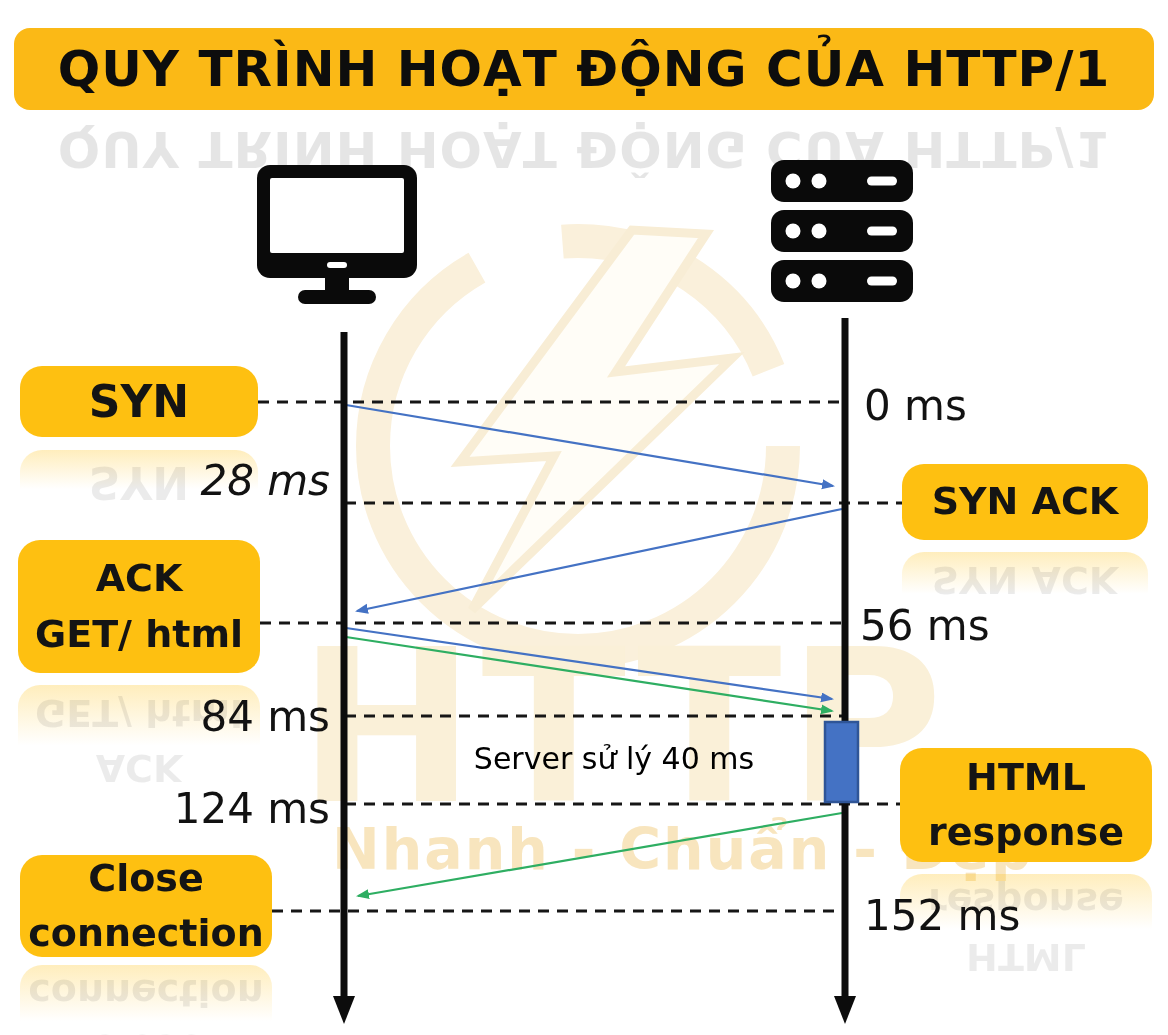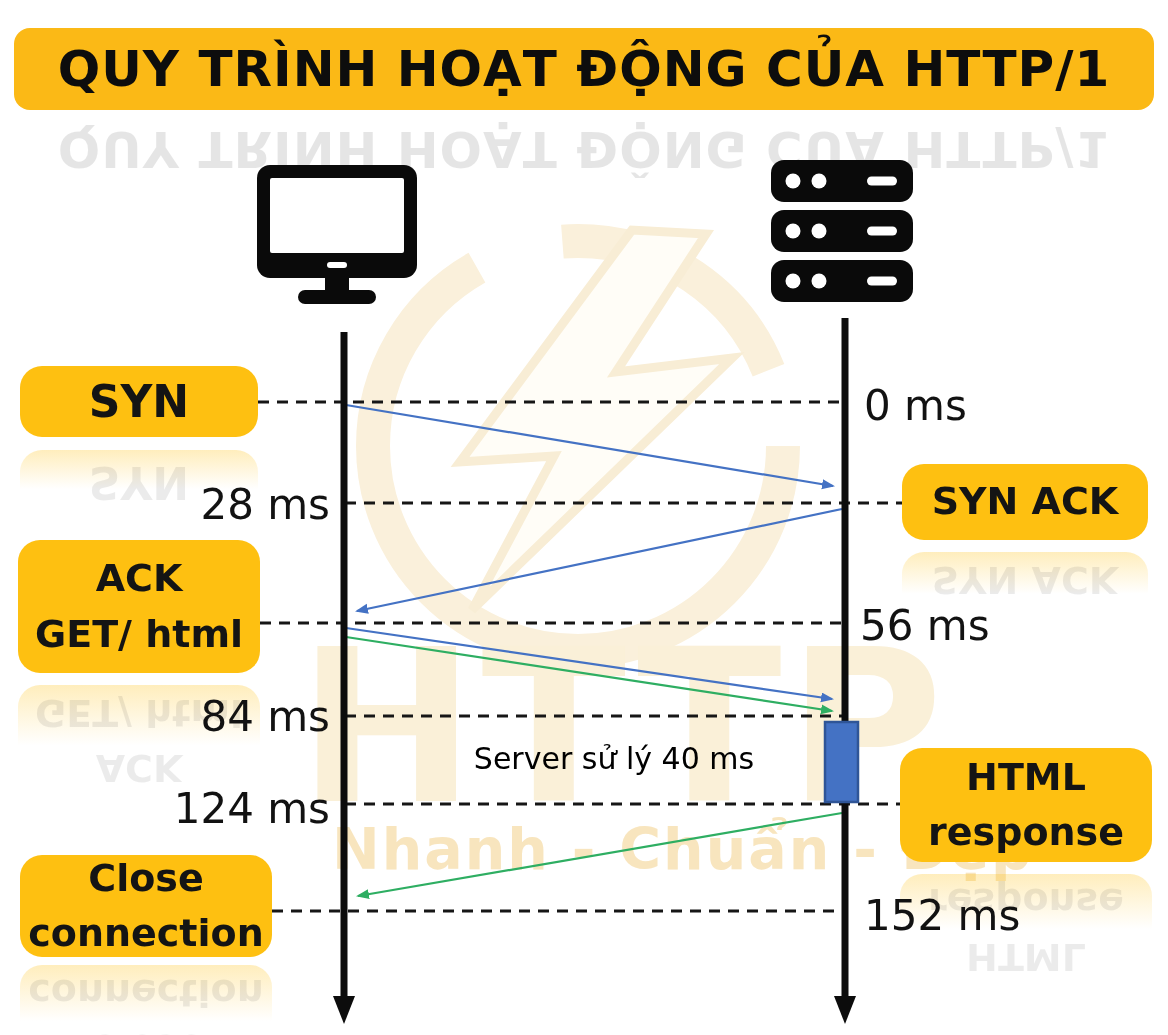--- a/index.html
+++ b/index.html
@@ -187,21 +187,21 @@
     <span>connection</span>
   </div>
   <div class="abs refl" style="left:20px;top:965px;width:252px;height:102px;">
     <div class="refl-inner" style="font-size:38px;">
       <span>Close</span>
       <span>connection</span>
     </div>
   </div>
 
   <div class="abs tlabel" style="left:864px;top:381px;">0 ms</div>
-  <div class="abs tlabel t-right" style="left:150px;top:480px;width:180px;">28 ms</div>
+  <div class="abs tlabel t-right" style="left:150px;top:456px;width:180px;font-style:italic;">28 ms</div>
   <div class="abs tlabel" style="left:860px;top:601px;">56 ms</div>
   <div class="abs tlabel t-right" style="left:150px;top:692px;width:180px;">84 ms</div>
   <div class="abs tlabel t-right" style="left:150px;top:784px;width:180px;">124 ms</div>
   <div class="abs tlabel" style="left:854px;top:891px;margin-left:10px;">152 ms</div>
 
   <div class="abs proc-label">Server sử lý 40 ms</div>
 
 </div>
 
 </body></html>

